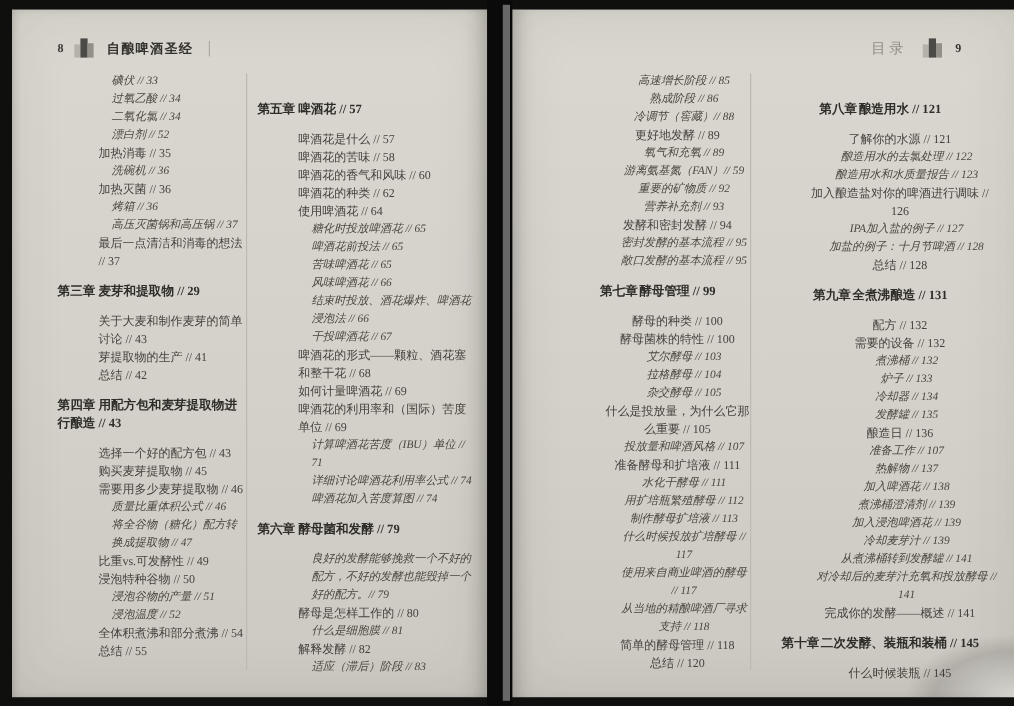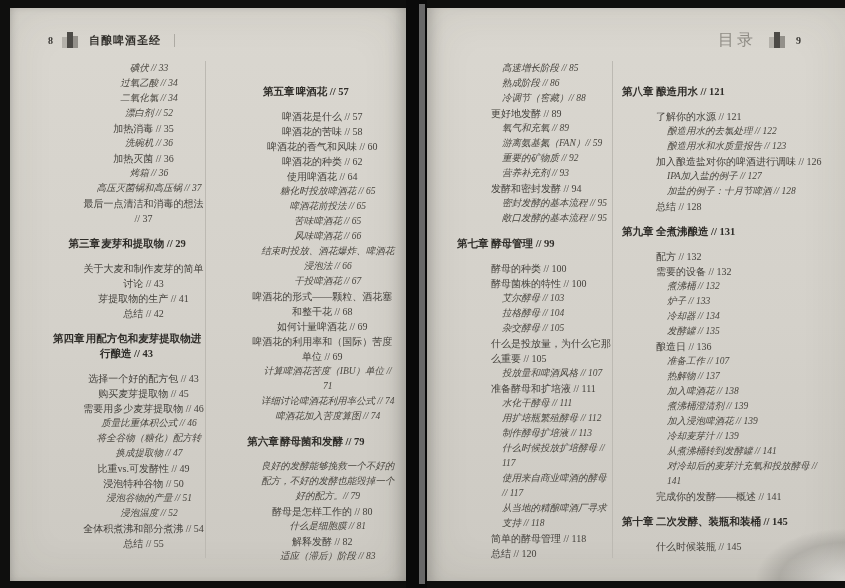--- a/index.html
+++ b/index.html
@@ -42,26 +42,26 @@
   .page-header{display:flex;align-items:center;height:20px;margin-top:22px;}
   .page-left .page-header{padding-left:38px;}
   .page-right .page-header{justify-content:flex-end;padding-right:44px;}
   .pagenum{font-size:10px;font-weight:bold;color:#393733;}
   .logo{position:relative;width:18px;height:18px;margin:0 9px;flex:0 0 auto;}
   .logo .b1{position:absolute;left:0;bottom:1px;width:5px;height:11px;background:#b4b1aa;}
   .logo .b2{position:absolute;left:5px;bottom:1px;width:6px;height:16px;background:#4c4a46;}
   .logo .b3{position:absolute;left:11px;bottom:1px;width:5px;height:12px;background:#93908a;}
   .header-title{font-size:11px;font-weight:bold;letter-spacing:1px;color:#33312d;}
   .header-rule{width:1px;height:13px;background:#adaaa3;margin-left:13px;}
-  .toc-label{font-size:16px;color:var(--ink-faint);letter-spacing:3px;margin-right:4px;}
+  .toc-label{font-size:12px;color:var(--ink-faint);letter-spacing:3px;margin-right:4px;}
 
   
   .page-body{display:flex;margin-top:11px;height:505px;overflow:hidden;}
-  .page-left .page-body{padding:0 10px 0 38px;text-align:center;}
-  .page-right .page-body{padding:0 14px 0 30px;}
+  .page-left .page-body{padding:0 10px 0 38px;}
+  .page-right .page-body{padding:0 14px 0 43px;text-align:center;}
   .toc-col{flex:0 0 157px;width:157px;}
   .page-right .toc-col.first{flex:0 0 155px;width:155px;}
   .col-divider{width:1px;background:var(--divider);align-self:stretch;margin-bottom:8px;}
   .toc-col.second{flex:1 1 auto;width:auto;padding-left:9px;margin-top:23px;}
 
   
   .entry{font-size:10px;line-height:15px;color:var(--ink);}
   .entry.s1{padding-left:34px;}
   .entry.s2{padding-left:45px;font-size:9.5px;font-style:italic;color:var(--ink-sub);}
   .chapter{font-size:10.5px;line-height:15px;font-weight:bold;color:var(--ink-chapter);}

